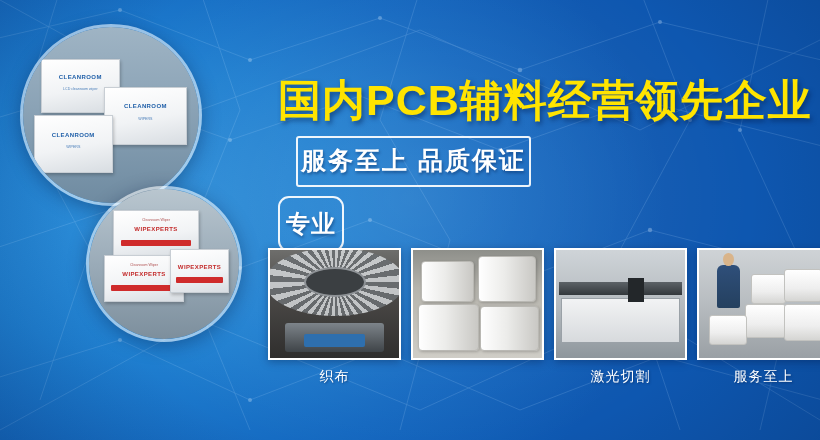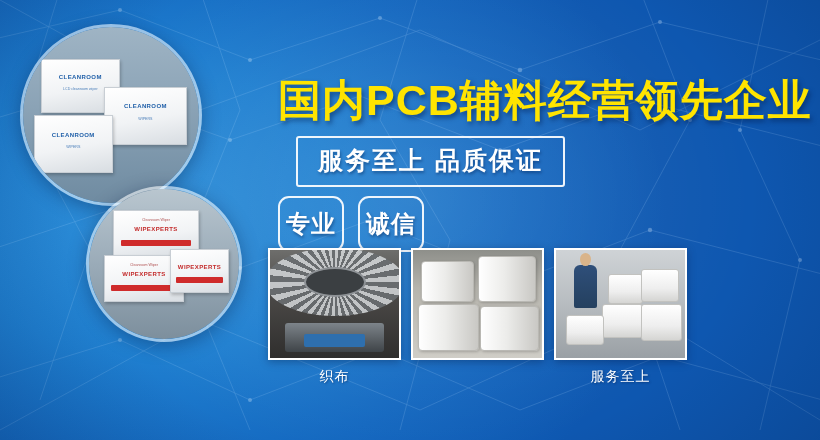--- a/index.html
+++ b/index.html
@@ -117,21 +117,21 @@
     font-weight: bold;
     color: #ffe400;
     letter-spacing: 1px;
     text-shadow: 2px 3px 5px rgba(0,30,80,.55);
     white-space: nowrap;
   }
   .sub-pill {
     position: absolute;
     left: 296px;
     top: 136px;
-    padding: 6px 20px 8px;
+    padding: 6px 3px 8px;
     border: 2px solid rgba(255,255,255,.92);
     border-radius: 3px;
     color: #ffffff;
     font-size: 25px;
     font-weight: bold;
     letter-spacing: 2px;
     white-space: nowrap;
     text-shadow: 1px 2px 3px rgba(0,30,80,.45);
   }
   .tag-row {
@@ -379,21 +379,20 @@
       </div>
     </div>
   </div>
 
   <div class="headline">国内PCB辅料经营领先企业</div>
 
   <div class="sub-pill">服务至上 品质保证</div>
 
   <div class="tag-row">
     <div class="tag">专业</div>
-    <div class="tag">诚信</div>
   </div>
 
   <div class="strip">
 
     <div class="cell">
       <div class="thumb">
         <div class="t-knit" style="position:absolute;inset:0;">
           <div class="ring"></div>
           <div class="hub"></div>
           <div class="base"></div>
@@ -407,20 +406,30 @@
       <div class="thumb">
         <div class="t-rolls" style="position:absolute;inset:0;">
           <div class="roll" style="left:6%;top:10%;width:40%;height:36%;"></div>
           <div class="roll" style="left:50%;top:6%;width:44%;height:40%;"></div>
           <div class="roll" style="left:4%;top:50%;width:46%;height:42%;"></div>
           <div class="roll" style="left:52%;top:52%;width:44%;height:40%;"></div>
         </div>
       </div>
     </div>
 
+    <div class="cell">
+      <div class="thumb">
+        <div class="t-laser" style="position:absolute;inset:0;">
+          <div class="table"></div>
+          <div class="gantry"></div>
+          <div class="head"></div>
+        </div>
+      </div>
+      <div class="cap">激光切割</div>
+    </div>
 
     <div class="cell">
       <div class="thumb">
         <div class="t-pack" style="position:absolute;inset:0;">
           <div class="worker"></div>
           <div class="bale" style="left:40%;top:22%;width:26%;height:26%;"></div>
           <div class="bale" style="left:66%;top:18%;width:28%;height:28%;"></div>
           <div class="bale" style="left:36%;top:50%;width:30%;height:30%;"></div>
           <div class="bale" style="left:66%;top:50%;width:30%;height:32%;"></div>
           <div class="bale" style="left:8%;top:60%;width:28%;height:26%;"></div>

